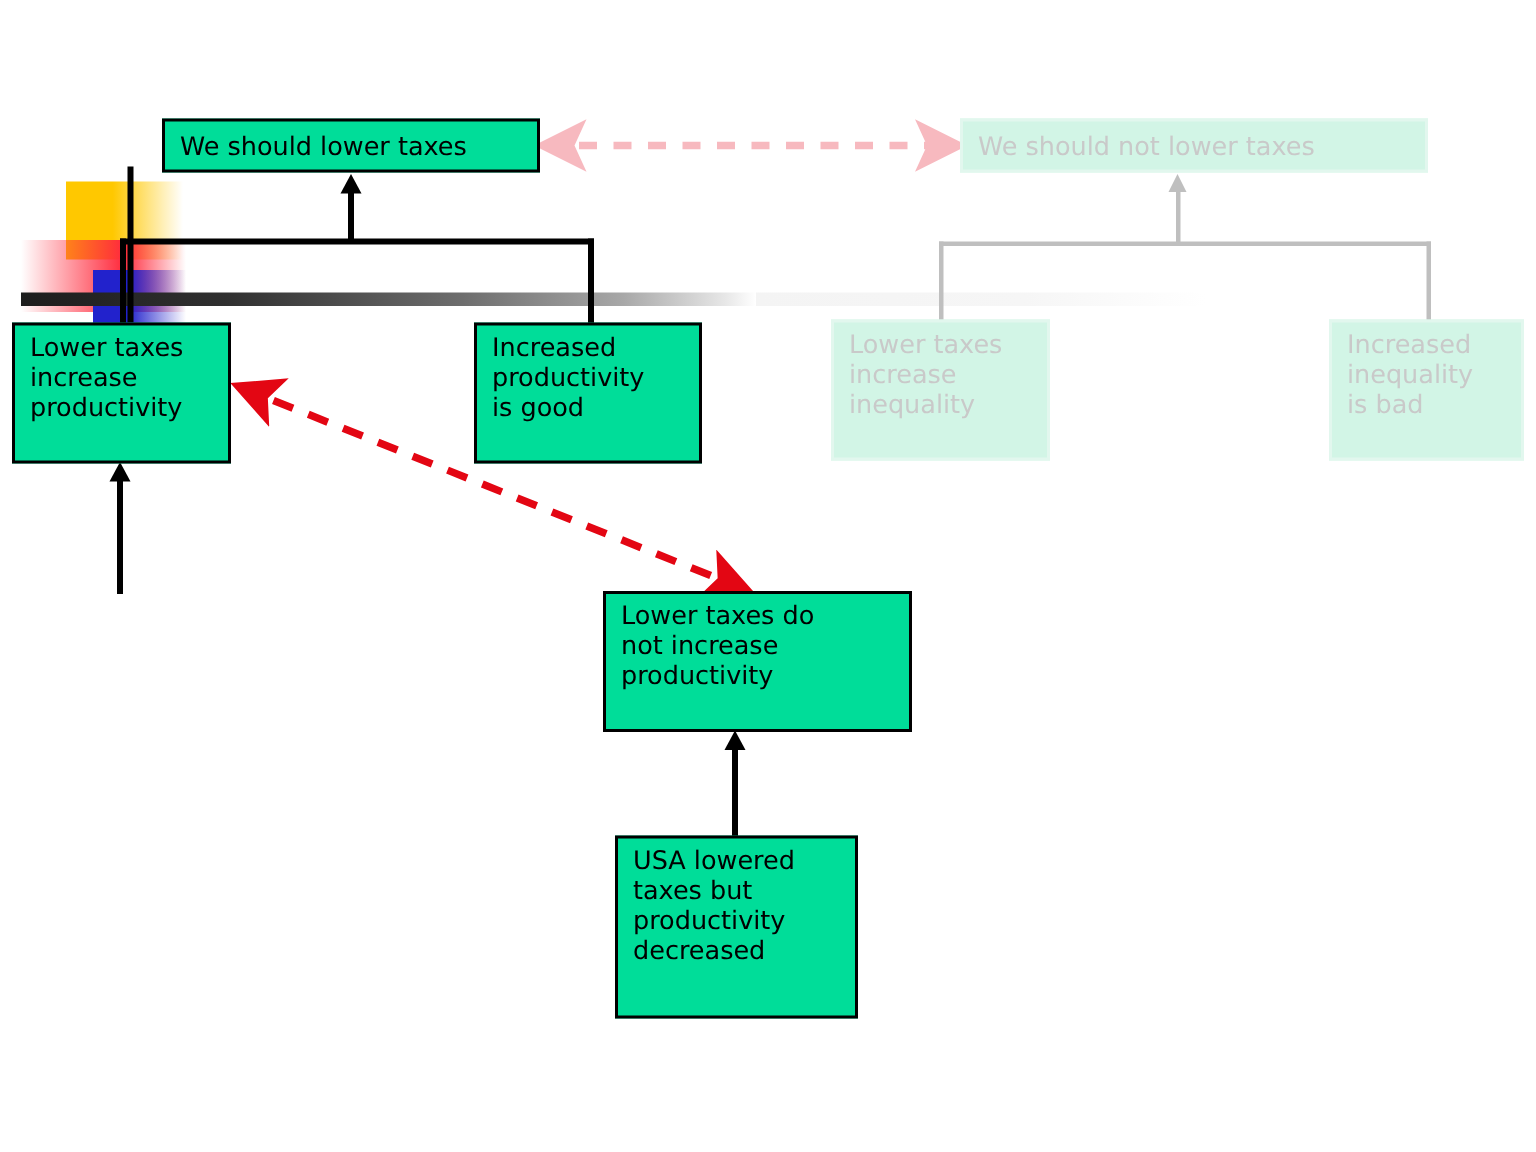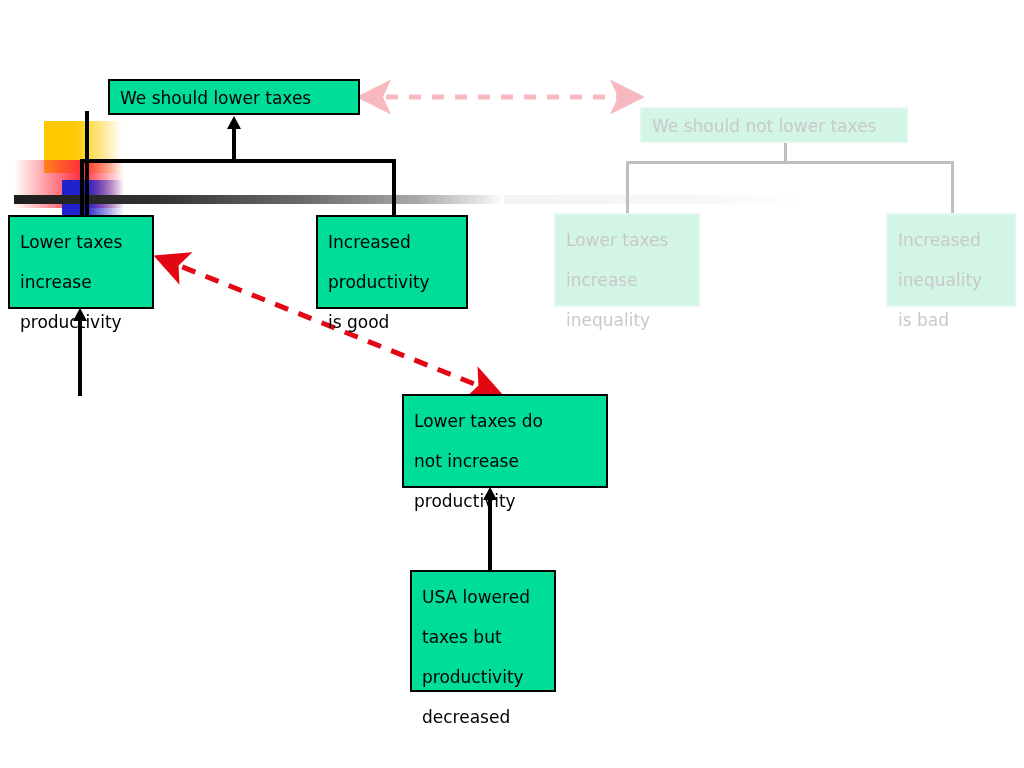--- a/index.html
+++ b/index.html
@@ -52,21 +52,21 @@
     position: absolute;
     left: 85px; top: 111px; width: 4px; height: 104px;
     background: #000000;
   }
 
   
   .node {
     position: absolute;
     box-sizing: border-box;
     font-size: 17px;
-    line-height: 40px;
+    line-height: 20px;
     white-space: pre-line;
   }
   .node.solid {
     background: #00DD99;
     border: 2px solid #000000;
     color: #000000;
     padding: 5px 8px 5px 10px;
   }
   .node.faded {
     background: #D2F5E6;
@@ -150,21 +150,21 @@
       </marker>
     </defs>
 
     <line x1="363" y1="97" x2="638" y2="97" stroke="#F7B9BF" stroke-width="5" stroke-dasharray="12,11" marker-start="url(#mk-pink-start)" marker-end="url(#mk-pink-end)"></line>
 
     <line x1="497" y1="393" x2="160" y2="258" stroke="#E30613" stroke-width="5" stroke-dasharray="14,11" marker-start="url(#mk-red-start)" marker-end="url(#mk-red-end)"></line>
   </svg>
 
   <div class="node solid center" style="left:108px; top:79px; width:252px; height:36px;">We should lower taxes</div>
 
-  <div class="node faded center" style="left:640px; top:79px; width:268px; height:36px;margin-top:28px;">We should not lower taxes</div>
+  <div class="node faded center" style="left:640px; top:79px; width:312px; height:36px;">We should not lower taxes</div>
 
   <div class="node solid" style="left:8px; top:215px; width:146px; height:94px;">Lower taxes
 increase
 productivity</div>
 
   <div class="node solid" style="left:316px; top:215px; width:152px; height:94px;">Increased
 productivity
 is good</div>
 
   <div class="node faded" style="left:554px; top:213px; width:146px; height:94px;">Lower taxes
@@ -173,18 +173,18 @@
 
   <div class="node faded" style="left:886px; top:213px; width:130px; height:94px;">Increased
 inequality
 is bad</div>
 
 
   <div class="node solid" style="left:402px; top:394px; width:206px; height:94px;">Lower taxes do
 not increase
 productivity</div>
 
-  <div class="node solid" style="left:410px; top:570px; width:146px; height:122px;">USA lowered
+  <div class="node solid" style="left:410px; top:557px; width:162px; height:122px;">USA lowered
 taxes but
 productivity
 decreased</div>
 
 </div>
 
 </body></html>

